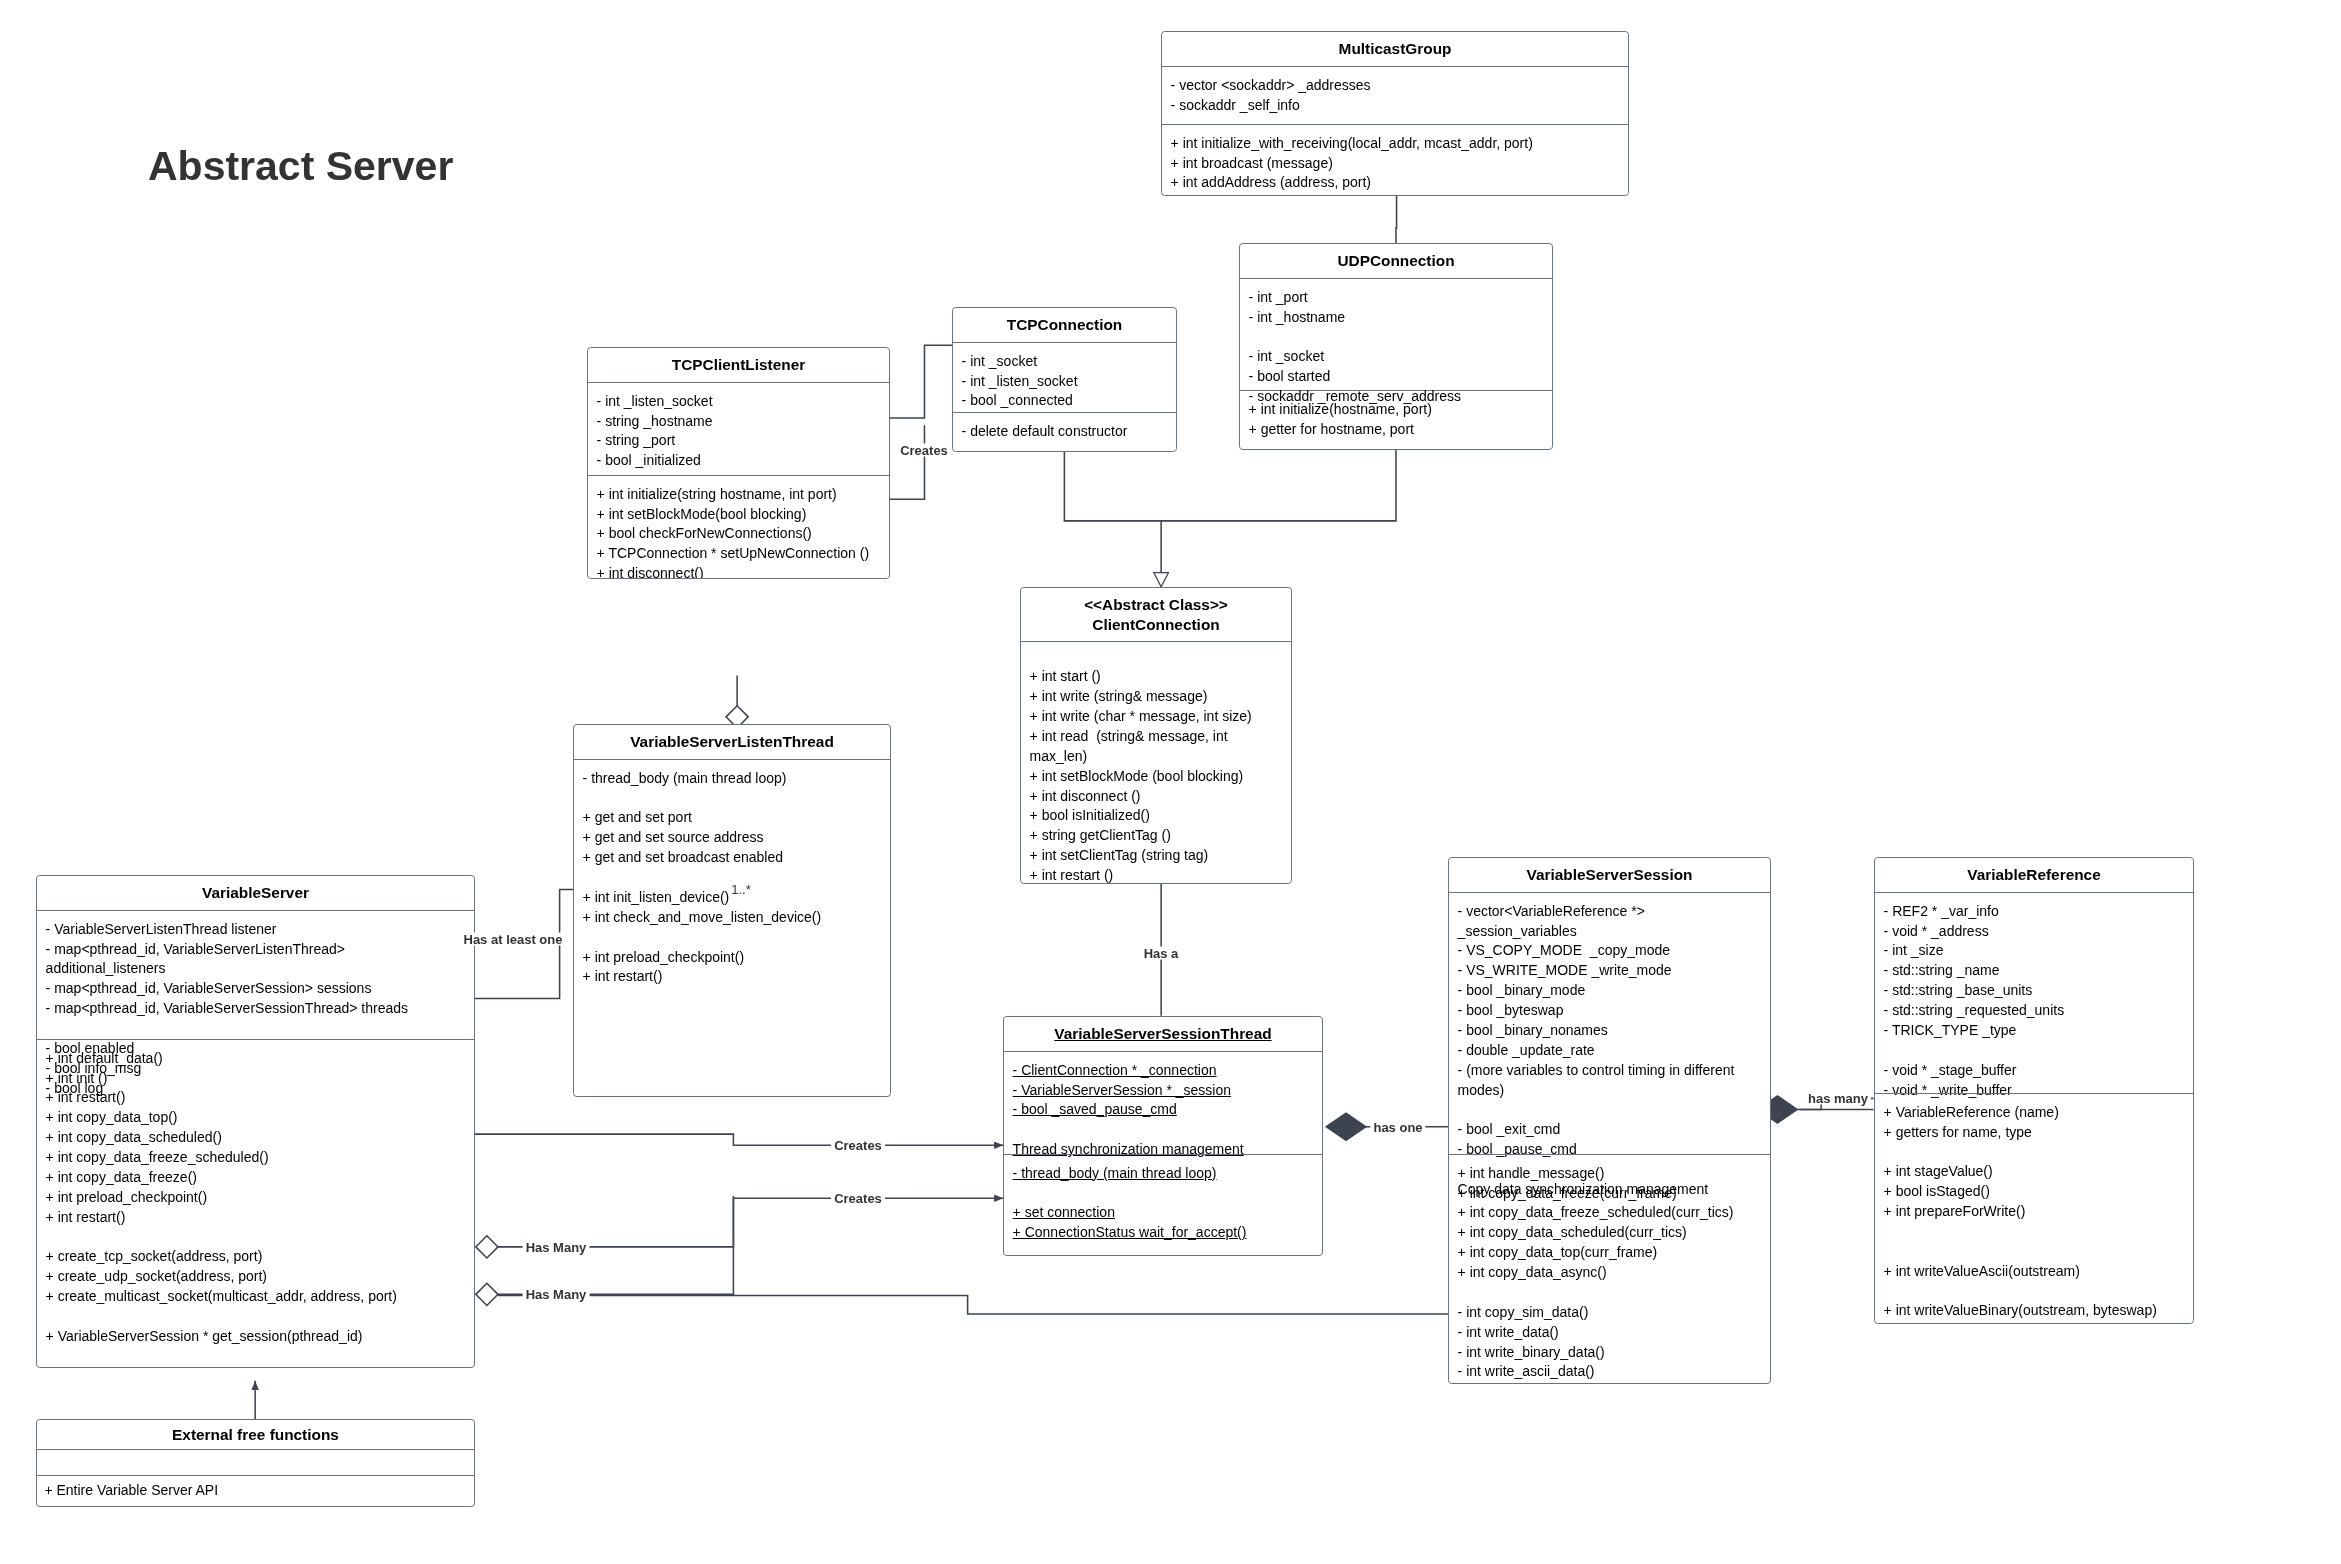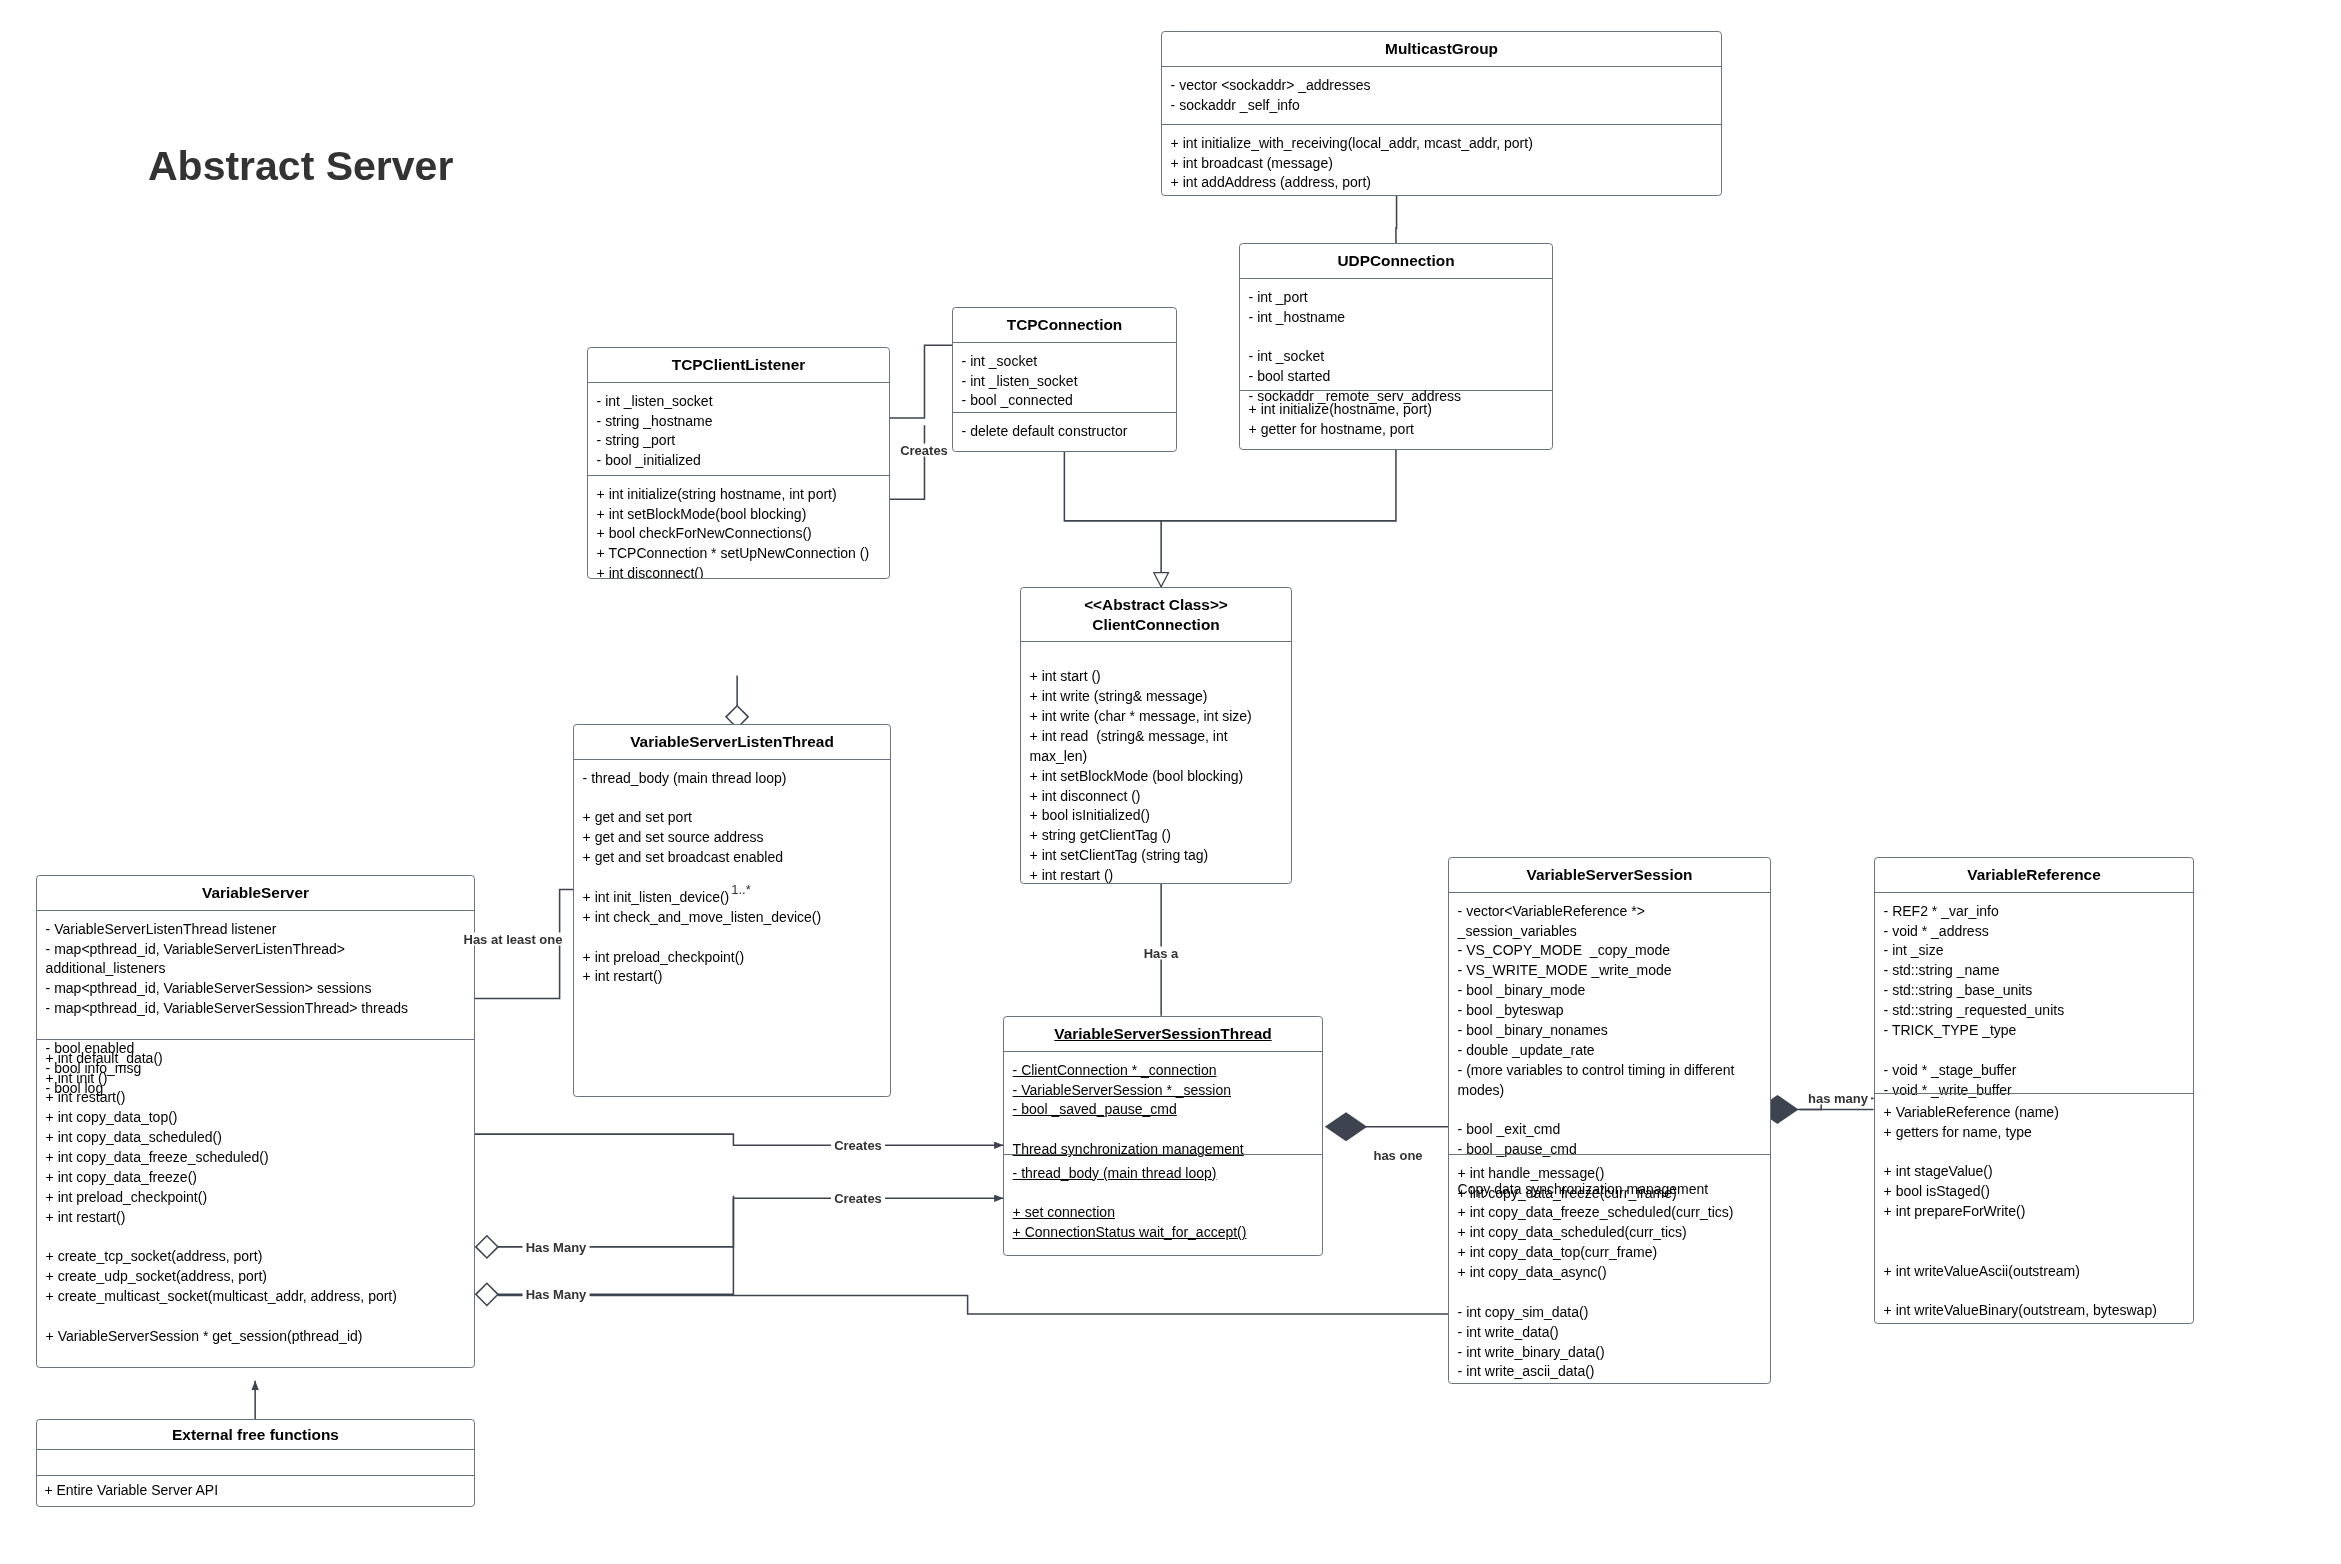--- a/index.html
+++ b/index.html
@@ -133,21 +133,21 @@
       <path d="M2152,1828 L2184,1806 L2216,1828 L2184,1850 z" fill="#3d4450" stroke="#3d4450"></path>
 
       <path d="M2920,1800 L3040,1800"></path>
       <path d="M2852,1800 L2884,1778 L2916,1800 L2884,1822 z" fill="#3d4450" stroke="#3d4450"></path>
       <path d="M2916,1800 L2955,1800 L2955,1782 L3040,1782"></path>
     </g>
   </svg>
 
   <div class="diagram-title" style="left:148px; top:143px;">Abstract Server</div>
 
-  <div class="uml-class" style="left:1161px; top:31px; width:561px; height:165px;">
+  <div class="uml-class" style="left:1161px; top:31px; width:468px; height:165px;">
     <div class="uml-title">MulticastGroup</div>
     <div class="uml-section" style="height:57px;">- vector &lt;sockaddr&gt; _addresses
 - sockaddr _self_info</div>
     <div class="uml-section">+ int initialize_with_receiving(local_addr, mcast_addr, port)
 + int broadcast (message)
 + int addAddress (address, port)</div>
   </div>
 
   <div class="uml-class" style="left:1239px; top:243px; width:314px; height:207px;">
     <div class="uml-title">UDPConnection</div>
@@ -337,18 +337,18 @@
   <div class="edge-label mult" style="left:741px; top:889px;">1..*</div>
 
   <div class="edge-label" style="left:556px; top:1247px;">Has Many</div>
 
   <div class="edge-label" style="left:556px; top:1294px;">Has Many</div>
 
   <div class="edge-label" style="left:858px; top:1145px;">Creates</div>
 
   <div class="edge-label" style="left:858px; top:1198px;">Creates</div>
 
-  <div class="edge-label" style="left:1398px; top:1127px;margin-top:28px;">has one</div>
+  <div class="edge-label" style="left:1398px; top:1127px;">has one</div>
 
   <div class="edge-label" style="left:1838px; top:1098px;">has many</div>
 
 </div>
 
 
 </body></html>

